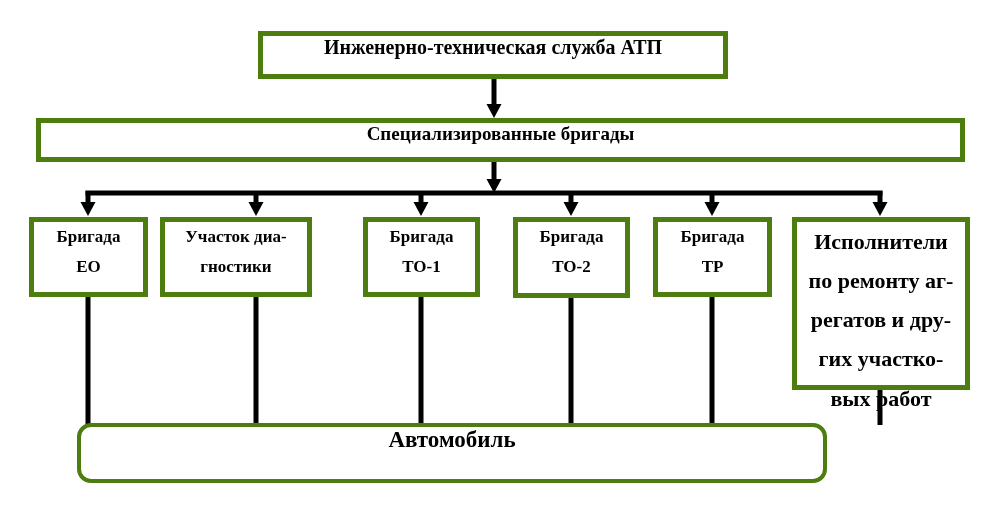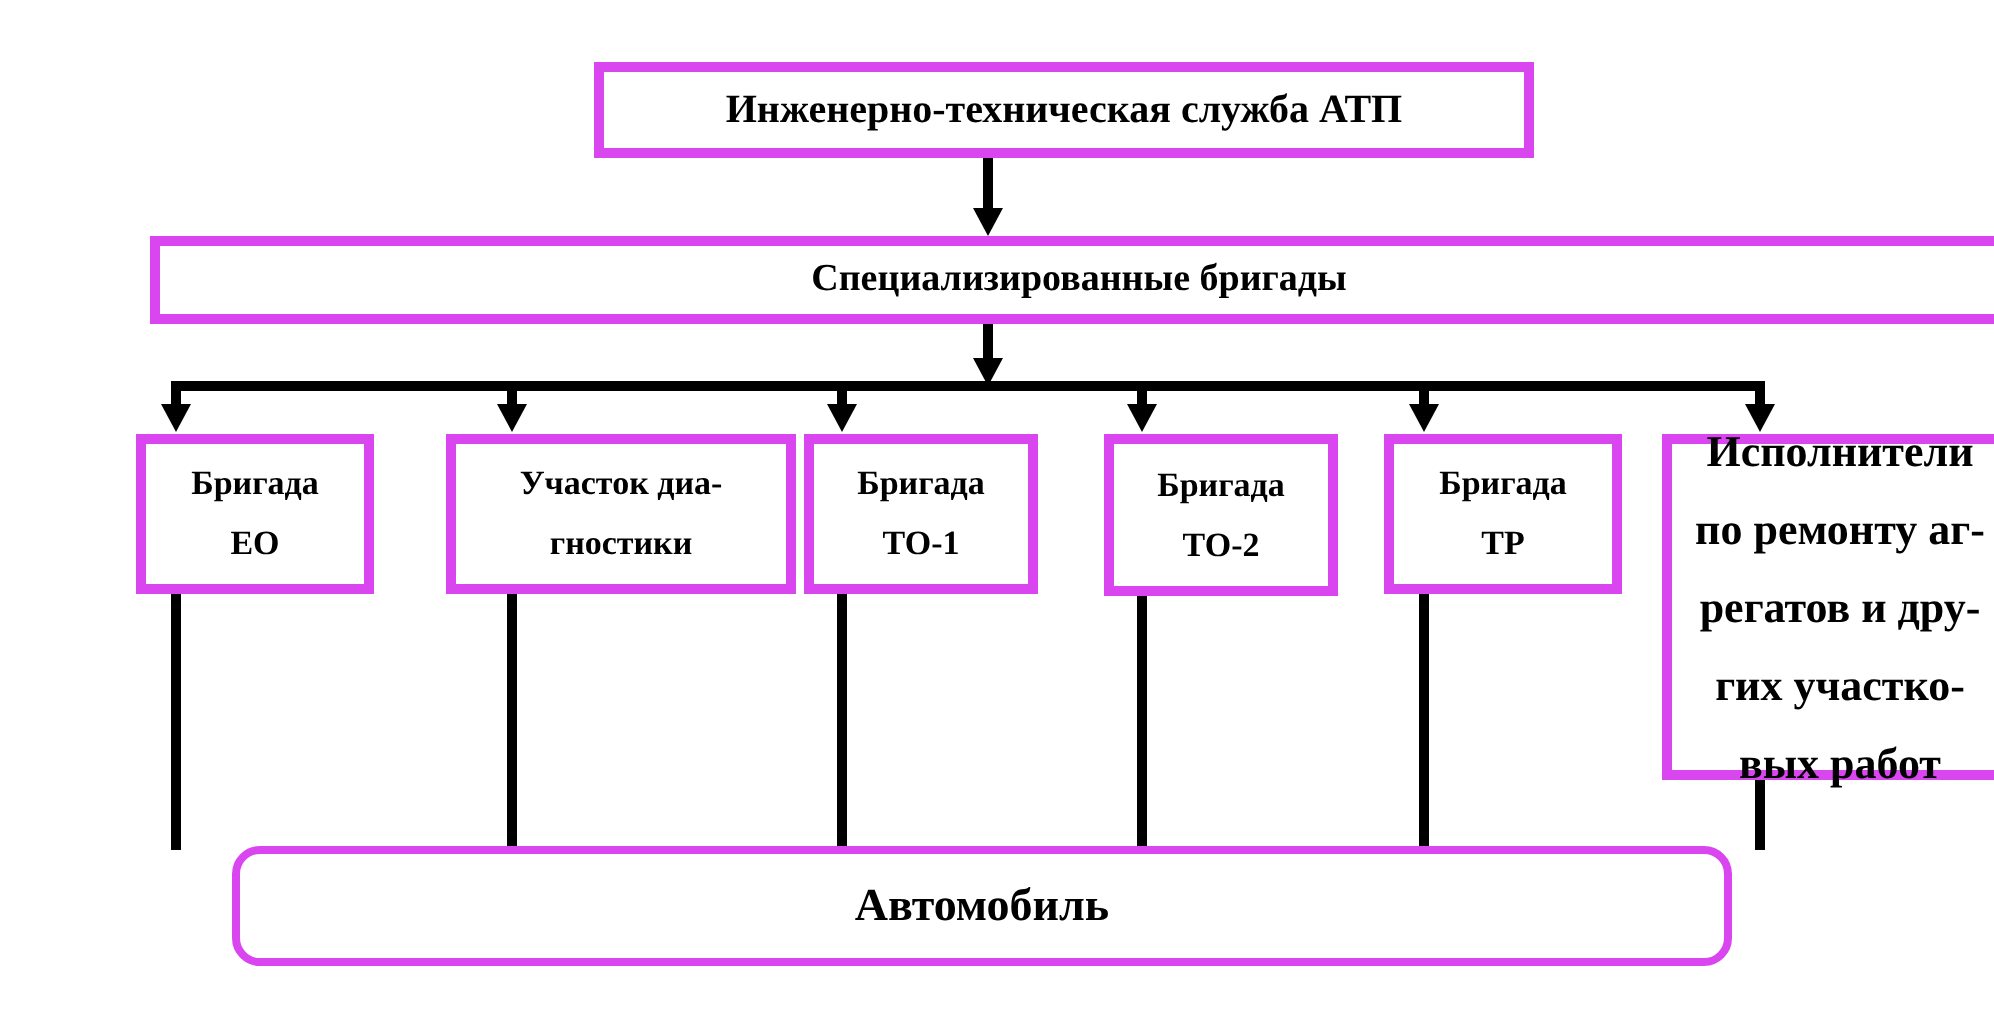--- a/index.html
+++ b/index.html
@@ -18,47 +18,45 @@
   #connectors {
     position: absolute;
     left: 0;
     top: 0;
     width: 997px;
     height: 512px;
   }
   .box {
     position: absolute;
     box-sizing: border-box;
-    border: 5px solid #d946ef;
+    border: 5px solid #4d7c0f;
     background: #ffffff;
     color: #000000;
     font-weight: bold;
     display: flex;
-    align-items: center;
     justify-content: center;
     text-align: center;
-    margin-left: 39px;
   }
   .box .lbl {
     white-space: pre-line;
   }
   .title-box {
     left: 258px; top: 31px; width: 470px; height: 48px;
     font-size: 20px;
   }
   .level2-box {
     left: 36px; top: 118px; width: 929px; height: 44px;
     font-size: 19px;
   }
   .unit-box {
     font-size: 17px;
     line-height: 1.75;
   }
   .unit-b1 { left: 29px;  top: 217px; width: 119px; height: 80px; }
-  .unit-b2 { left: 184px; top: 217px; width: 175px; height: 80px; }
+  .unit-b2 { left: 160px; top: 217px; width: 152px; height: 80px; }
   .unit-b3 { left: 363px; top: 217px; width: 117px; height: 80px; }
   .unit-b4 { left: 513px; top: 217px; width: 117px; height: 81px; }
   .unit-b5 { left: 653px; top: 217px; width: 119px; height: 80px; }
   .unit-b6 { left: 792px; top: 217px; width: 178px; height: 173px; font-size: 22px; line-height: 1.78; }
   .bottom-box {
     left: 77px; top: 423px; width: 750px; height: 60px;
     border-width: 4px;
     border-radius: 14px;
     font-size: 23px;
   }

